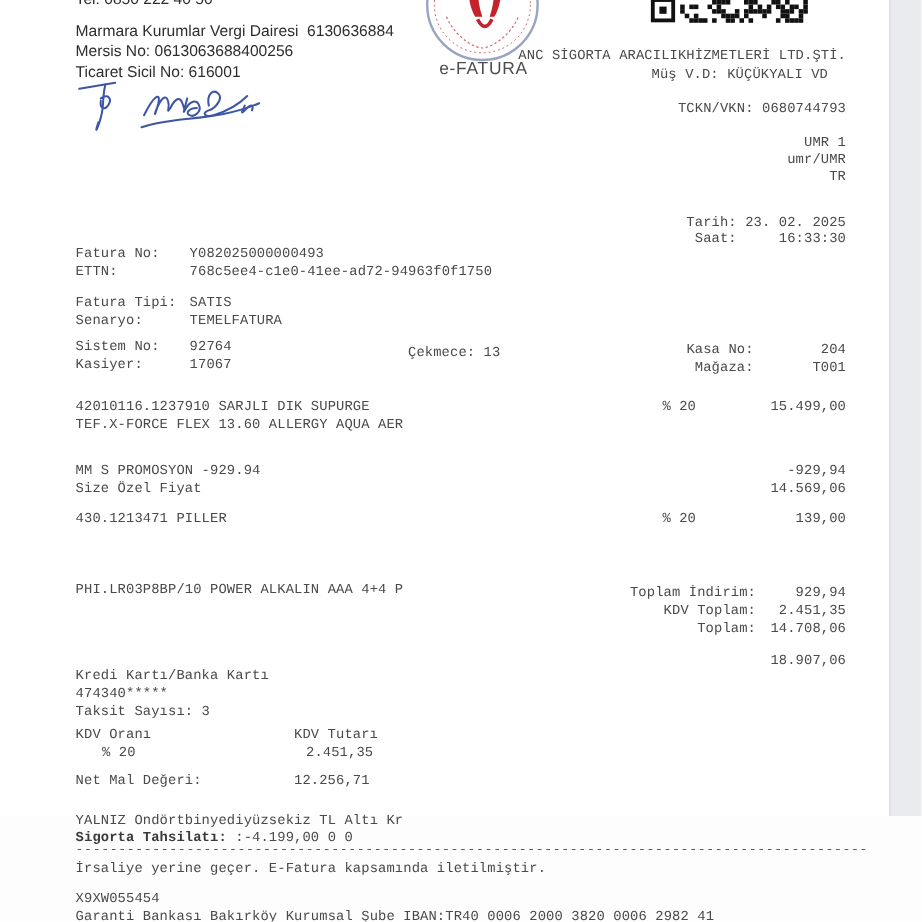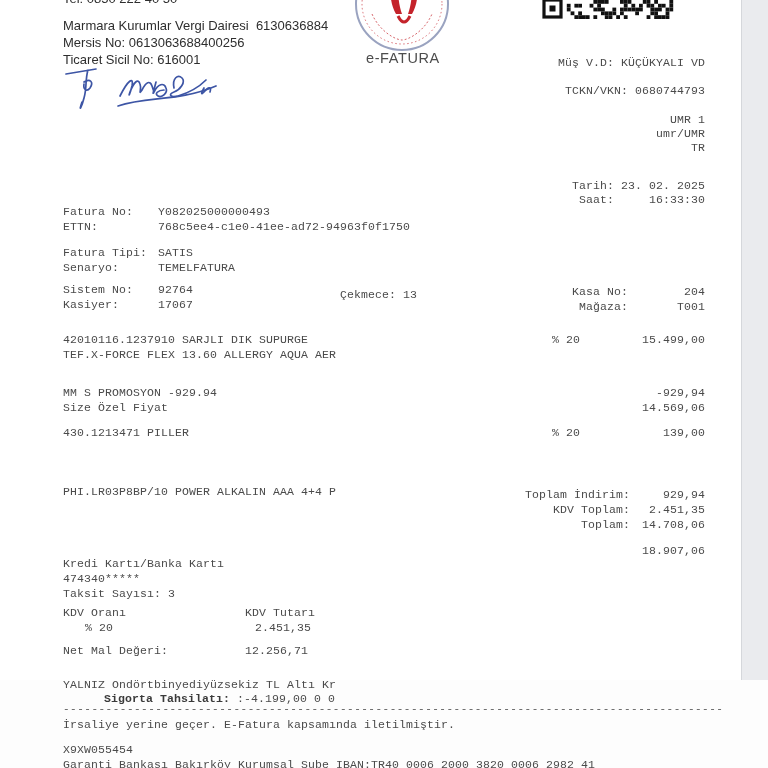--- a/index.html
+++ b/index.html
@@ -14,21 +14,21 @@
     font-size:11.5px;line-height:14px;color:#4a4a4a;
     white-space:pre;letter-spacing:0.1px;
   }
   .sans{
     position:absolute;
     font-family:"Liberation Sans",sans-serif;
     font-size:13px;line-height:16px;color:#2e2e2e;
     white-space:pre;
   }
   .bold{font-weight:bold;}
-  .dark{color:#3a3a3a;margin-left:41px;}
+  .dark{color:#3a3a3a;}
   .efatura{
     position:absolute;left:366px;top:50px;
     font-family:"Liberation Sans",sans-serif;
     font-size:14.5px;font-weight:normal;color:#4d4d4d;letter-spacing:0.6px;
   }
   .scan-edge{
     position:absolute;right:0;top:0;bottom:0;width:26px;
     background:#eaebee;border-left:1px solid #d5d7db;
   }
   .sep{
@@ -132,21 +132,22 @@
       <rect x="64.6" y="15.2" width="3.8" height="3.8" fill="#111"></rect>
       <rect x="72.2" y="15.2" width="3.8" height="3.8" fill="#111"></rect>
       <rect x="79.8" y="15.2" width="3.8" height="3.8" fill="#111"></rect>
       <rect x="102.6" y="15.2" width="3.8" height="3.8" fill="#111"></rect>
       <rect x="110.19999999999999" y="15.2" width="3.8" height="3.8" fill="#111"></rect>
       <rect x="114" y="15.2" width="3.8" height="3.8" fill="#111"></rect>
       <rect x="117.8" y="15.2" width="3.8" height="3.8" fill="#111"></rect>
       <rect x="121.6" y="15.2" width="3.8" height="3.8" fill="#111"></rect>
     </svg>
 
-  <div class="mono" style="right:63px;top:56px;padding-left:24px;">Müş V.D: KÜÇÜKYALI VD</div>
+  <div class="mono" style="right:63px;top:40px;">ANC SİGORTA ARACILIKHİZMETLERİ LTD.ŞTİ.</div>
+  <div class="mono" style="right:78px;top:56px;padding-left:24px;">Müş V.D: KÜÇÜKYALI VD</div>
   <div class="mono" style="right:63px;top:84px;">TCKN/VKN: 0680744793</div>
   <div class="mono" style="right:63px;top:113px;">UMR 1</div>
   <div class="mono" style="right:63px;top:127px;">umr/UMR</div>
   <div class="mono" style="right:63px;top:141px;">TR</div>
 
   <div class="mono" style="right:63px;top:179px;">Tarih: 23. 02. 2025</div>
   <div class="mono" style="right:63px;top:193px;">Saat:     16:33:30</div>
 
   <div class="mono" style="left:63px;top:205px;">Fatura No:</div>
   <div class="mono" style="left:158px;top:205px;">Y082025000000493</div>

